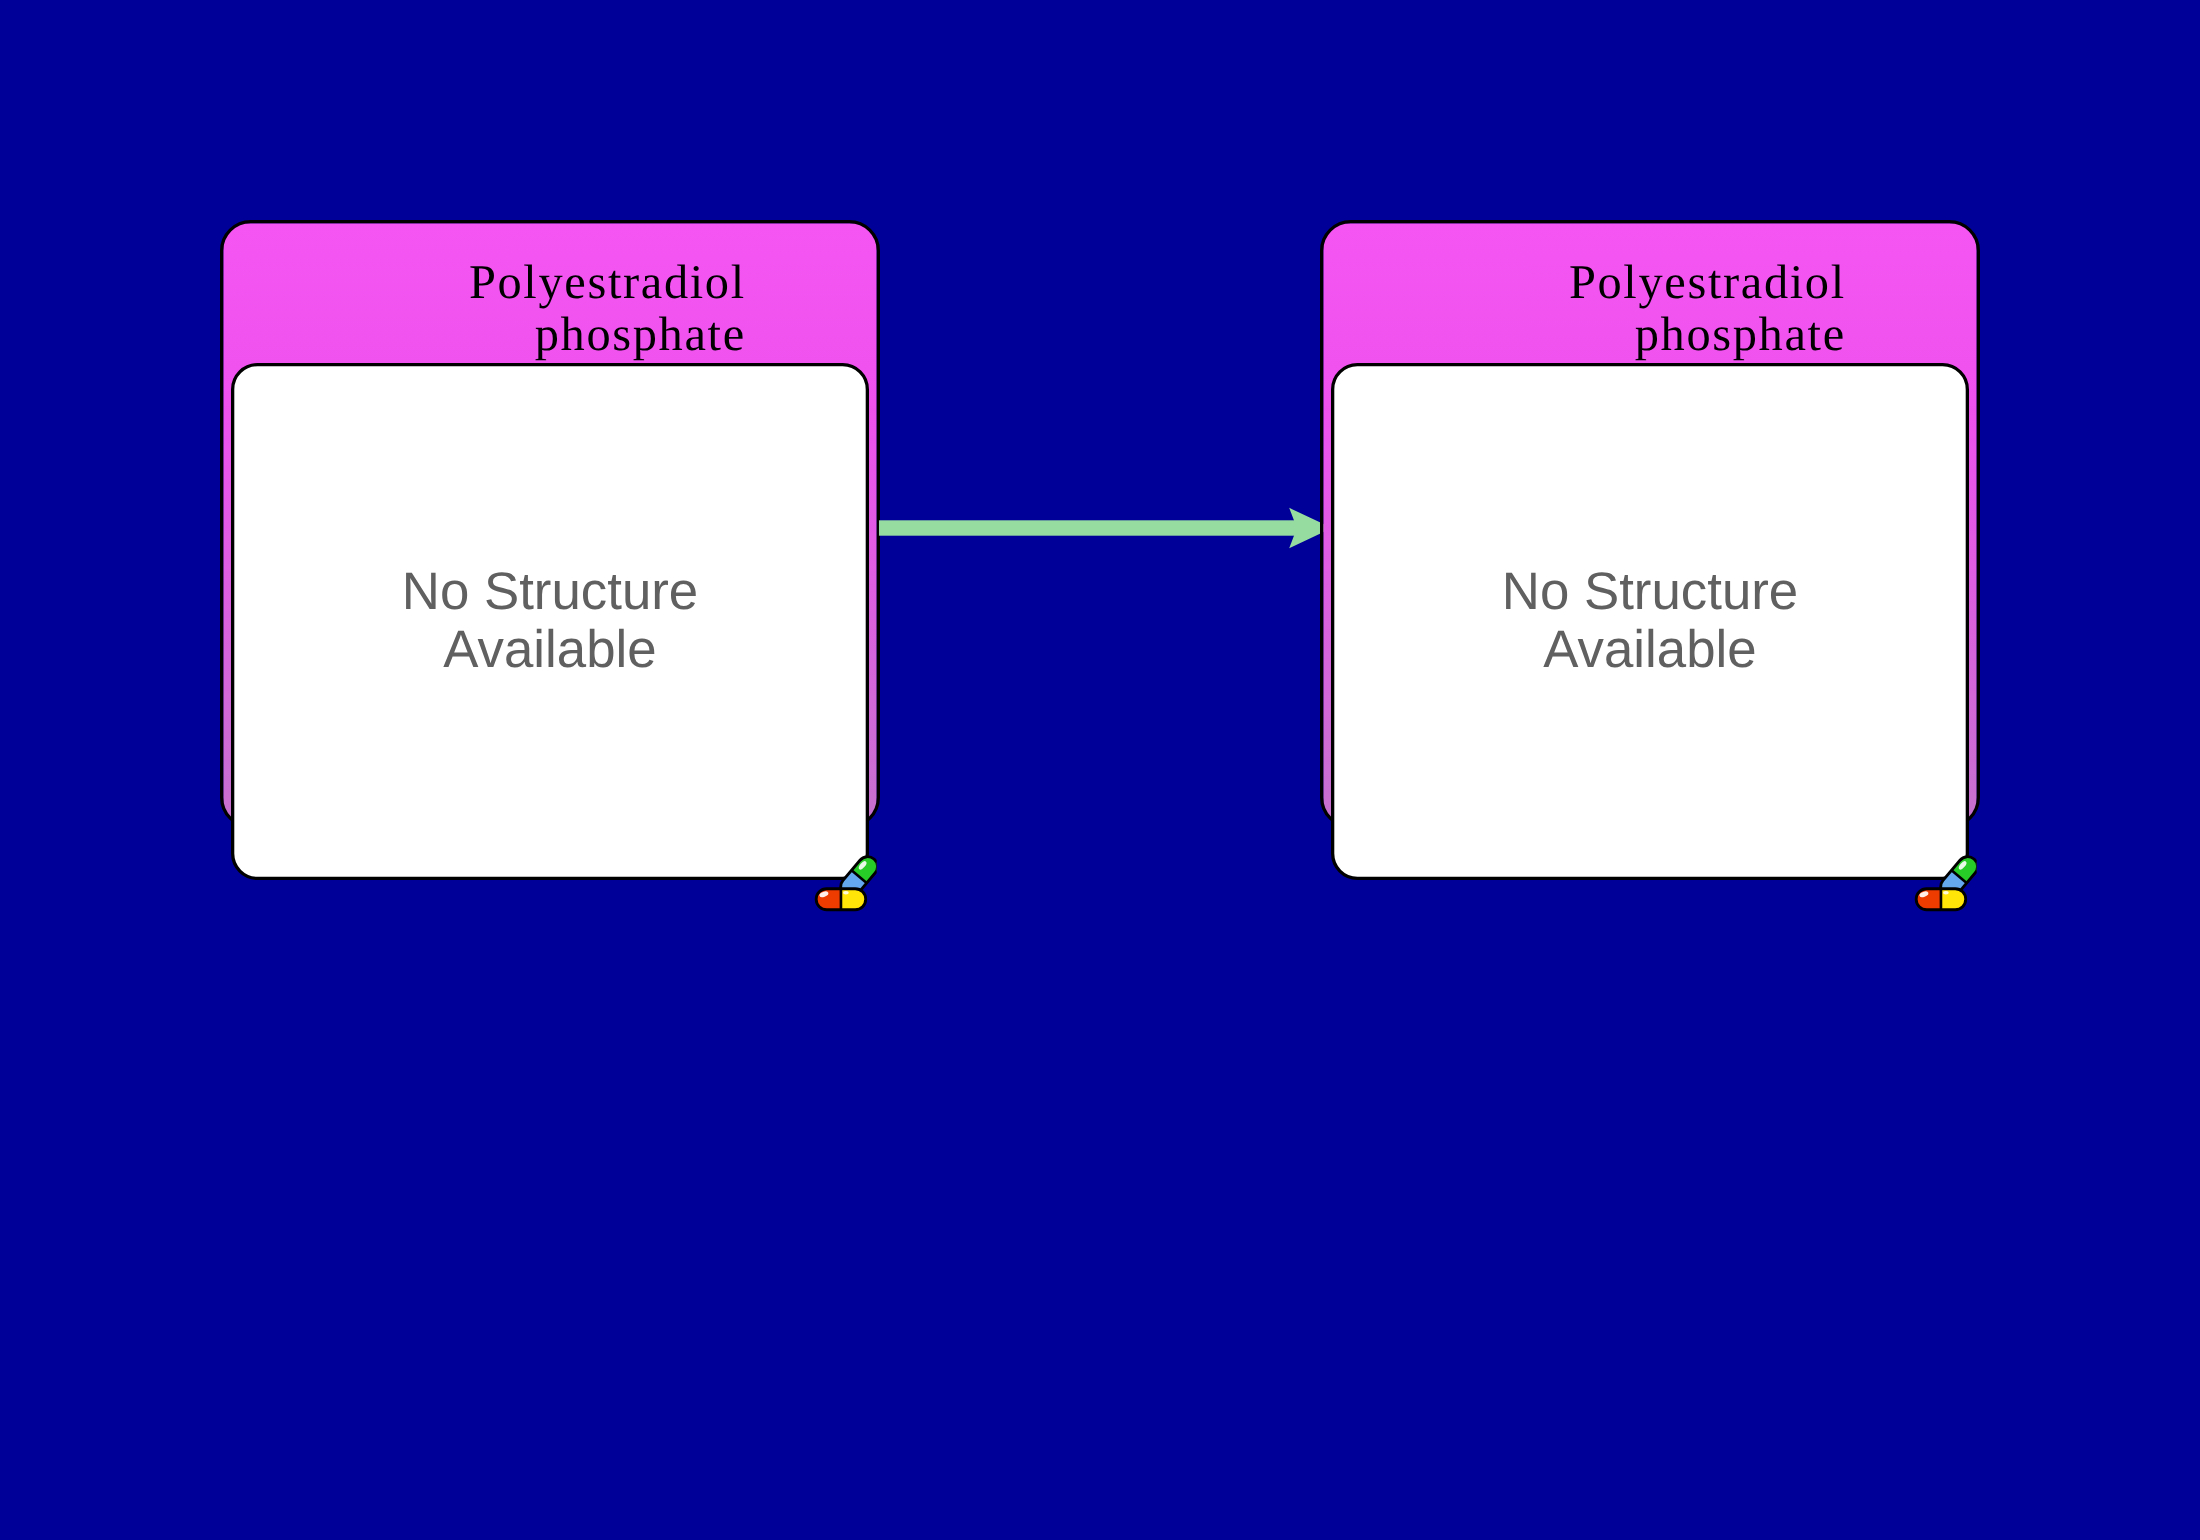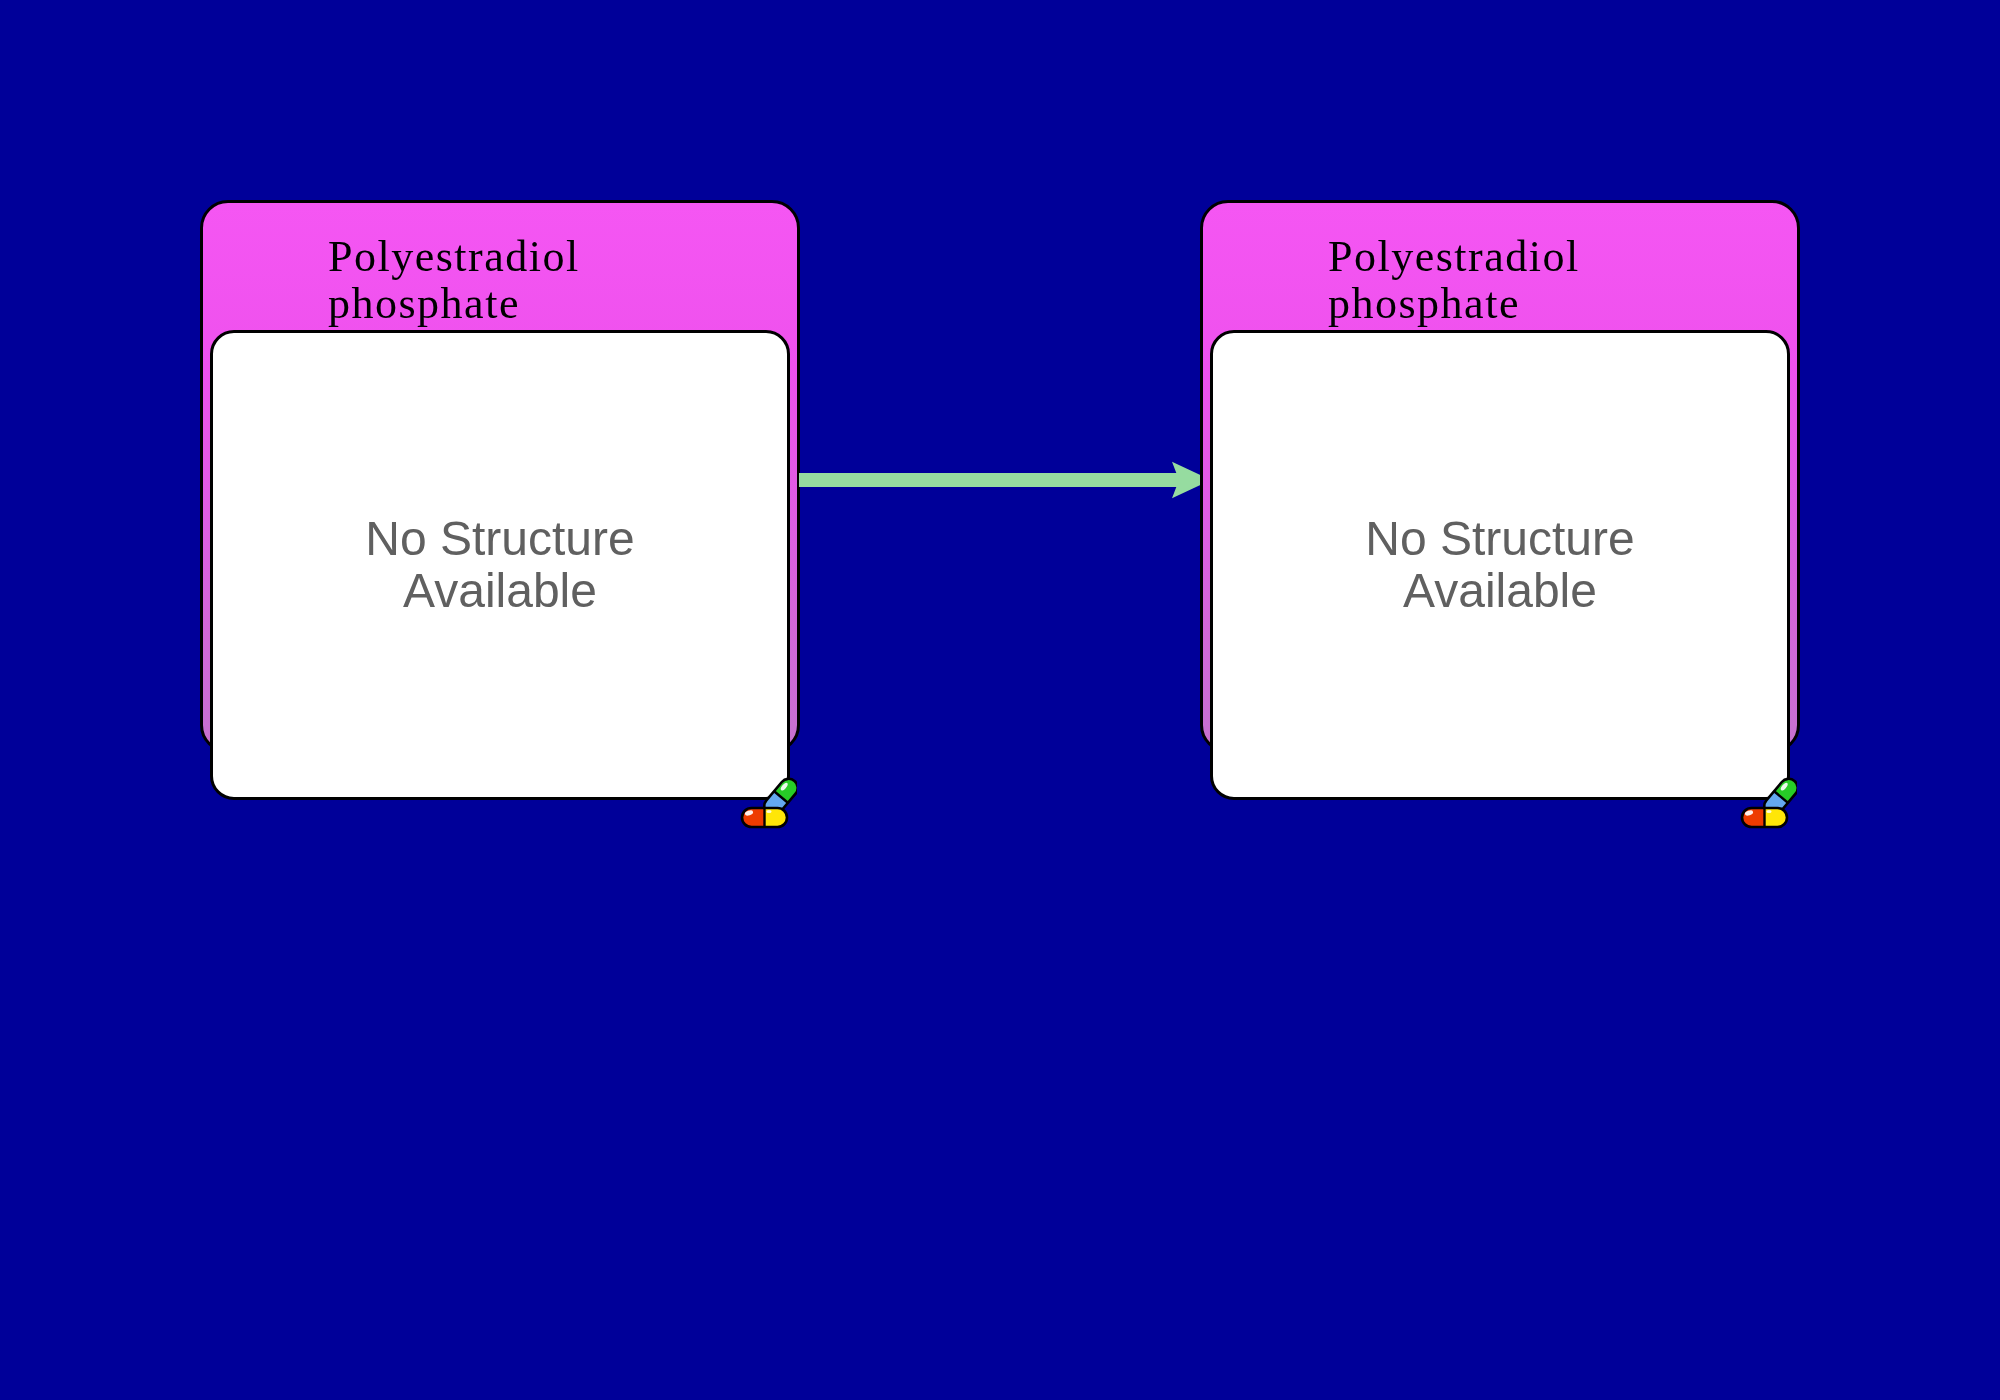--- a/index.html
+++ b/index.html
@@ -24,21 +24,21 @@
       var(--node_header_mid, #EE51ED) 30%,
       var(--node_header_bottom, #C671CE) 100%);
   }
   .node-title {
     position: absolute;
     left: 0; top: 0;
     width: 600px; height: 130px;
     display: flex;
     align-items: center;
     justify-content: center;
-    text-align: left;
+    text-align: right;
     color: var(--title_text, #000);
     font-family: "Liberation Serif", serif;
     font-size: 44px;
     line-height: 47px;
     letter-spacing: 1.5px;
     padding-top: 23px;
     box-sizing: border-box;
   }
   .node-title span { display: inline-block; max-width: 350px; }
   .structure-panel {

